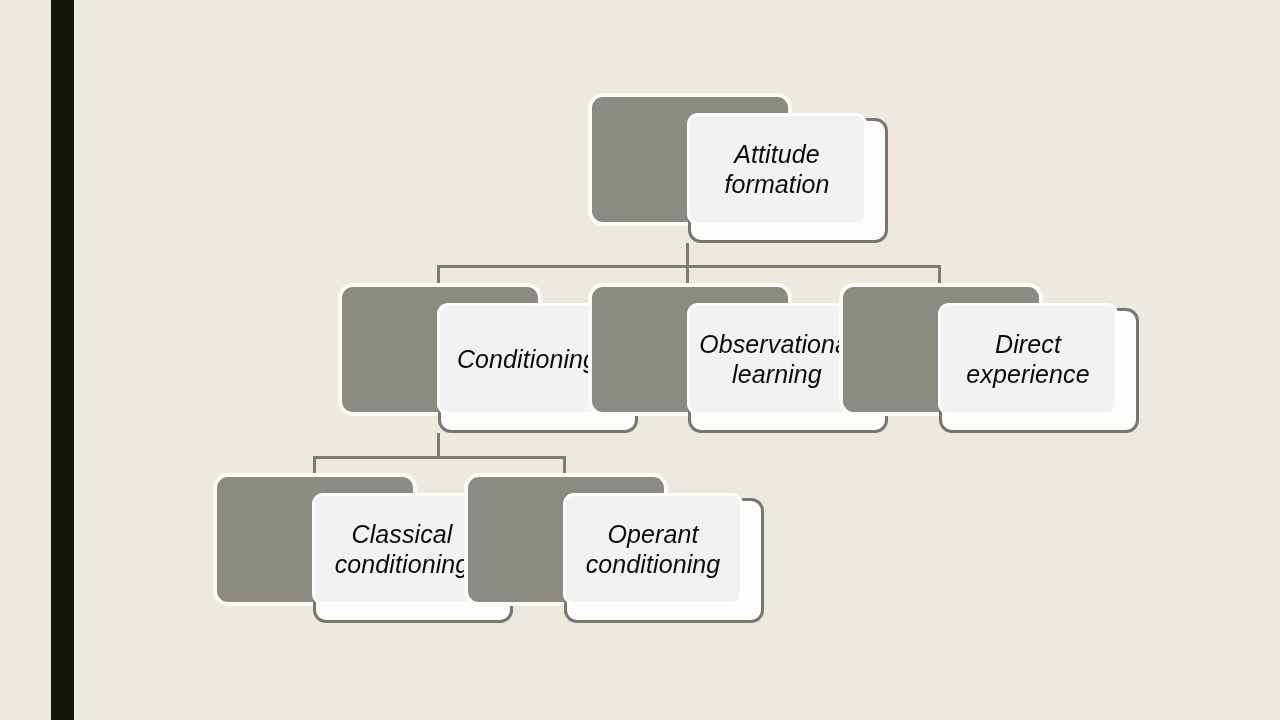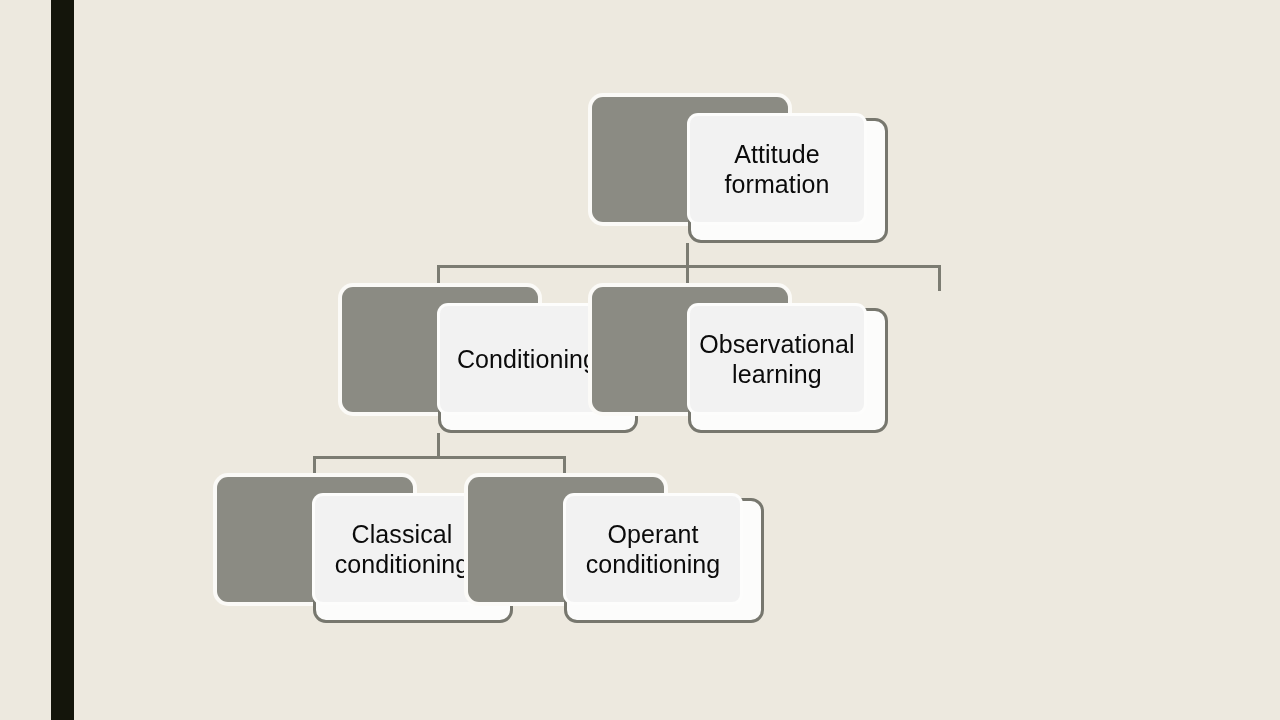--- a/index.html
+++ b/index.html
@@ -38,20 +38,21 @@
 
   
   .conn {
     position: absolute;
     background: #7C7C72;
   }
 
   
   .node {
     position: absolute;
+    font-style: italic;
   }
   .layer-back {      
     position: absolute;
     left: 0; top: 0;
     background: #8B8B83;
     border-radius: 11px;
     box-shadow: 0 0 0 4px #FBFAF7;
   }
   .layer-front {     
     position: absolute;
@@ -122,20 +123,28 @@
 
     <div class="node" style="left:518px; top:287px; width:296px; height:146px;">
       <div class="layer-back" style="width:196px; height:125px;"></div>
       <div class="layer-front" style="left:96px; top:21px; width:200px; height:125px;"></div>
       <div class="layer-mid" style="left:98px; top:19px; width:174px; height:106px;">
         <span class="node-label">Observational
 learning</span>
       </div>
     </div>
 
+    <div class="node" style="left:769px; top:287px; width:296px; height:146px;">
+      <div class="layer-back" style="width:196px; height:125px;"></div>
+      <div class="layer-front" style="left:96px; top:21px; width:200px; height:125px;"></div>
+      <div class="layer-mid" style="left:98px; top:19px; width:174px; height:106px;">
+        <span class="node-label">Direct
+experience</span>
+      </div>
+    </div>
 
     <div class="node" style="left:143px; top:477px; width:296px; height:146px;">
       <div class="layer-back" style="width:196px; height:125px;"></div>
       <div class="layer-front" style="left:96px; top:21px; width:200px; height:125px;"></div>
       <div class="layer-mid" style="left:98px; top:19px; width:174px; height:106px;align-items:center;">
         <span class="node-label">Classical
 conditioning</span>
       </div>
     </div>
 

